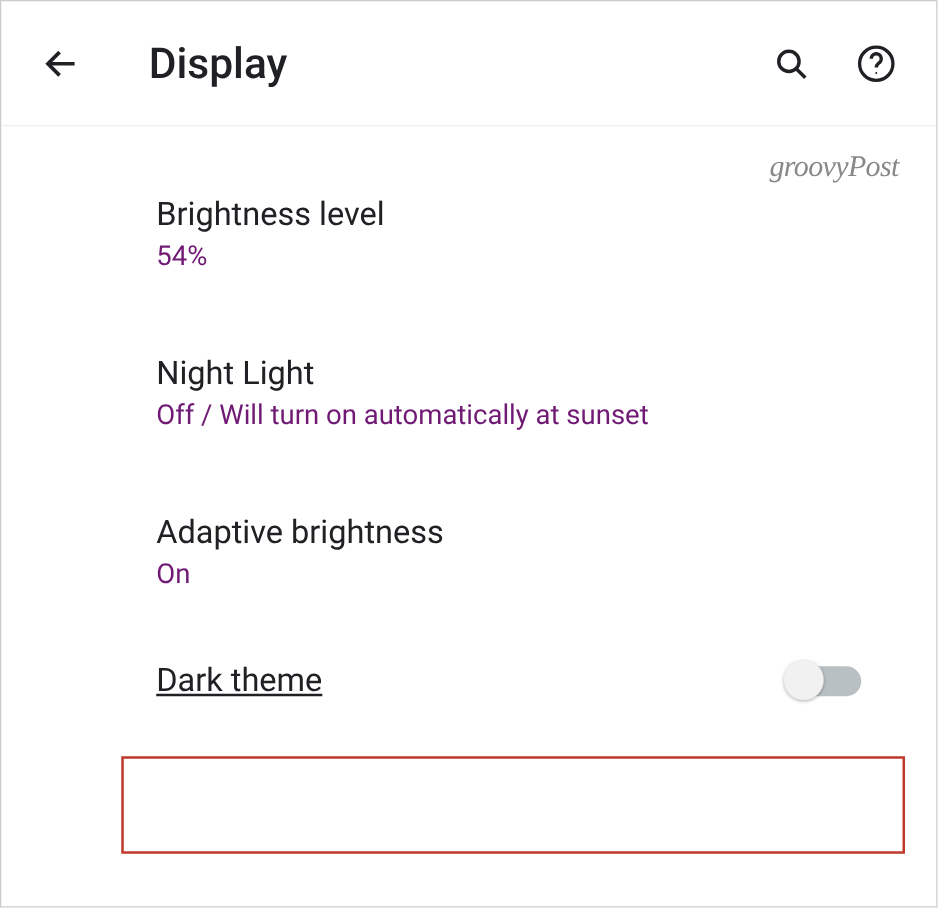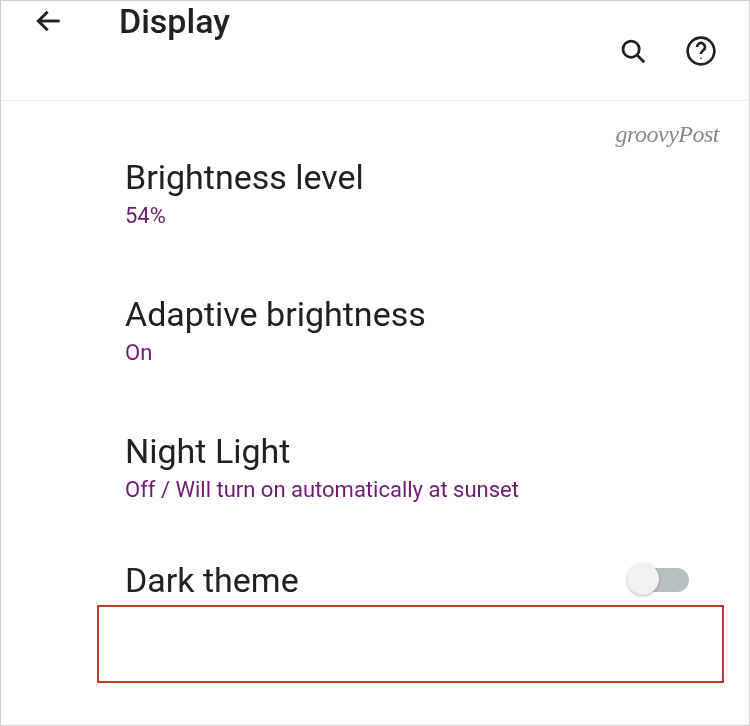--- a/index.html
+++ b/index.html
@@ -7,20 +7,21 @@
       font-family: Roboto, "Helvetica Neue", Arial, sans-serif;
       background: #fff;
       width: 750px;
       height: 726px;
       border: 1px solid #ccc;
       position: relative;
       overflow: hidden;
     }
     .header {
       display: flex;
+      align-items: center;
       height: 100px;
       padding: 0 28px;
       border-bottom: 1px solid #eee;
     }
     .back-btn {
       width: 40px;
       height: 40px;
       display: flex;
       align-items: center;
       justify-content: center;
@@ -59,21 +60,21 @@
       font-size: 24px;
       color: #888;
       font-style: italic;
       letter-spacing: -0.5px;
     }
     .setting {
       padding: 24px 0;
       cursor: pointer;
     }
     .setting-title {
-      font-size: 34px;
+      font-size: 26px;
       color: #202124;
       font-weight: 400;
       margin-bottom: 6px;
     }
     .setting-sub {
       font-size: 22px;
       color: #701a75;
       font-weight: 400;
     }
     .highlight-box {
@@ -141,32 +142,32 @@
 <div class="watermark">groovyPost</div>
 
 <div class="content">
 
   <div class="setting">
     <div class="setting-title">Brightness level</div>
     <div class="setting-sub">54%</div>
   </div>
 
   <div class="setting" style="margin-top:18px;">
+    <div class="setting-title">Night Light</div>
+    <div class="setting-sub">Off / Will turn on automatically at sunset</div>
+  </div>
+
+  <div class="setting" style="margin-top:18px;">
     <div class="setting-title">Adaptive brightness</div>
     <div class="setting-sub">On</div>
   </div>
 
-  <div class="setting" style="margin-top:18px;">
-    <div class="setting-title">Night Light</div>
-    <div class="setting-sub">Off / Will turn on automatically at sunset</div>
-  </div>
-
 
   <div class="dark-theme-row" style="margin-top:10px;">
-    <div class="setting-title" style="margin-bottom:0;">Dark theme</div>
+    <div class="setting-title" style="margin-bottom:0;text-decoration:underline;">Dark theme</div>
     <div class="toggle">
       <div class="toggle-thumb"></div>
     </div>
   </div>
 
 </div>
 
 <div class="highlight-box"></div>
 
 </body></html>

